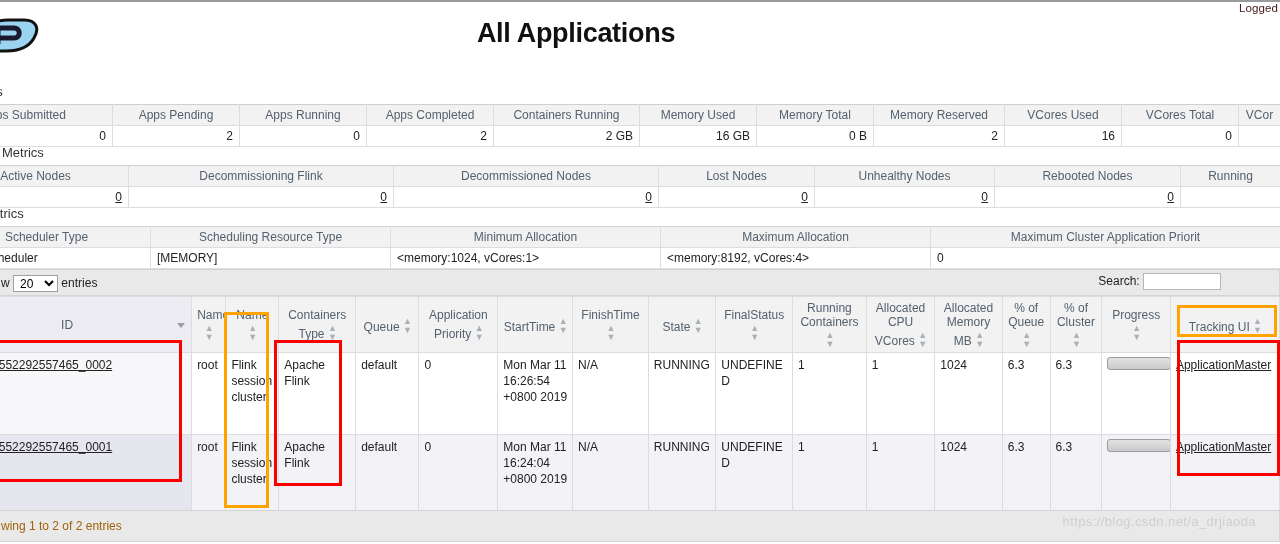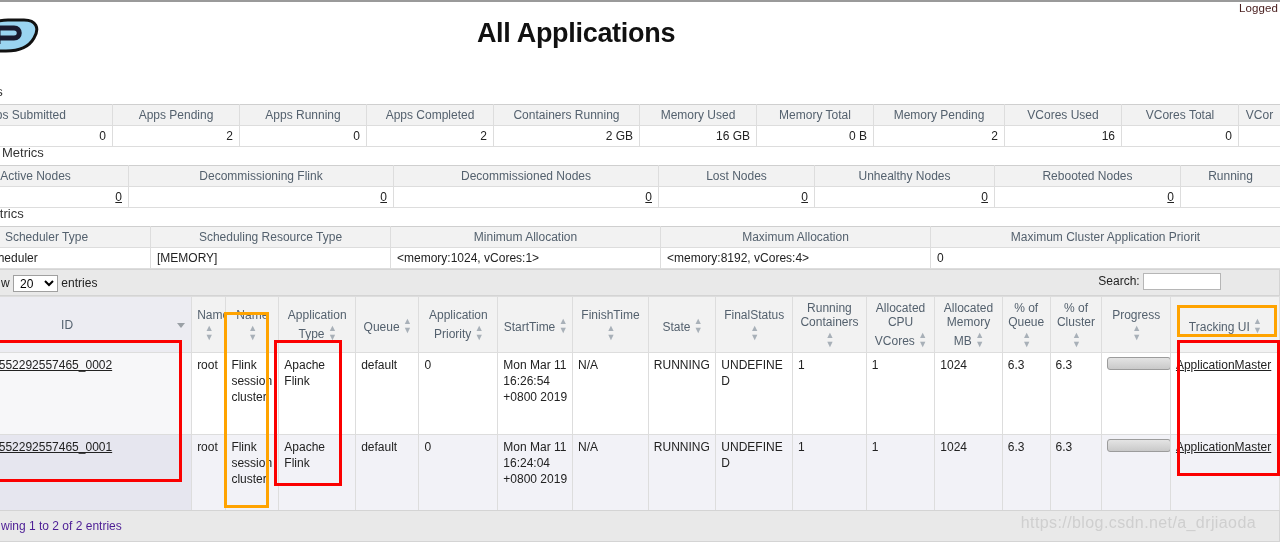--- a/index.html
+++ b/index.html
@@ -155,26 +155,26 @@
     border-radius:3px;
     background:linear-gradient(#e4e4e4,#c9c9c9);
   }
 
   
   #footer {
     position:absolute; left:-58px; top:510px; width:1338px; height:32px;
     background:#e9e9e9; border:1px solid #d4d4d4;
   }
   #footer-info {
-    position:absolute; left:58px; top:8px; font-size:12px; color:#4c1d95;
+    position:absolute; left:58px; top:8px; font-size:12px; color:#a16207;
     white-space:nowrap;
   }
   #watermark {
     position:absolute; right:24px; top:514px;
-    font-size:16px; color:#cfcfcf; white-space:nowrap;
+    font-size:13px; color:#cfcfcf; white-space:nowrap;
     letter-spacing:.4px;
   }
 
   
   .anno { position:absolute; pointer-events:none; }
   .anno.red    { border:3px solid #fb0000; }
   .anno.orange { border:3px solid #ffa300; }
 </style>
 </head>
 <body>
@@ -209,21 +209,21 @@
   </colgroup>
   <thead>
       <tr>
     <th>pps Submitted</th>
     <th>Apps Pending</th>
     <th>Apps Running</th>
     <th>Apps Completed</th>
     <th>Containers Running</th>
     <th>Memory Used</th>
     <th>Memory Total</th>
-    <th>Memory Pending</th>
+    <th>Memory Reserved</th>
     <th>VCores Used</th>
     <th>VCores Total</th>
     <th>VCor</th>
   </tr>
     </thead>
   <tbody>
       <tr>
     <td class="r">0</td>
     <td class="r">2</td>
     <td class="r">0</td>
@@ -349,21 +349,21 @@
     </th>
     <th>
       <span>Name</span>
       <span class="sortico"><i>▲</i><i>▼</i></span>
     </th>
     <th>
       <span>Name</span>
       <span class="sortico"><i>▲</i><i>▼</i></span>
     </th>
     <th>
-      <span>Application Type</span>
+      <span>Containers Type</span>
       <span class="sortico"><i>▲</i><i>▼</i></span>
     </th>
     <th>
       <span>Queue</span>
       <span class="sortico"><i>▲</i><i>▼</i></span>
     </th>
     <th>
       <span>Application Priority</span>
       <span class="sortico"><i>▲</i><i>▼</i></span>
     </th>

